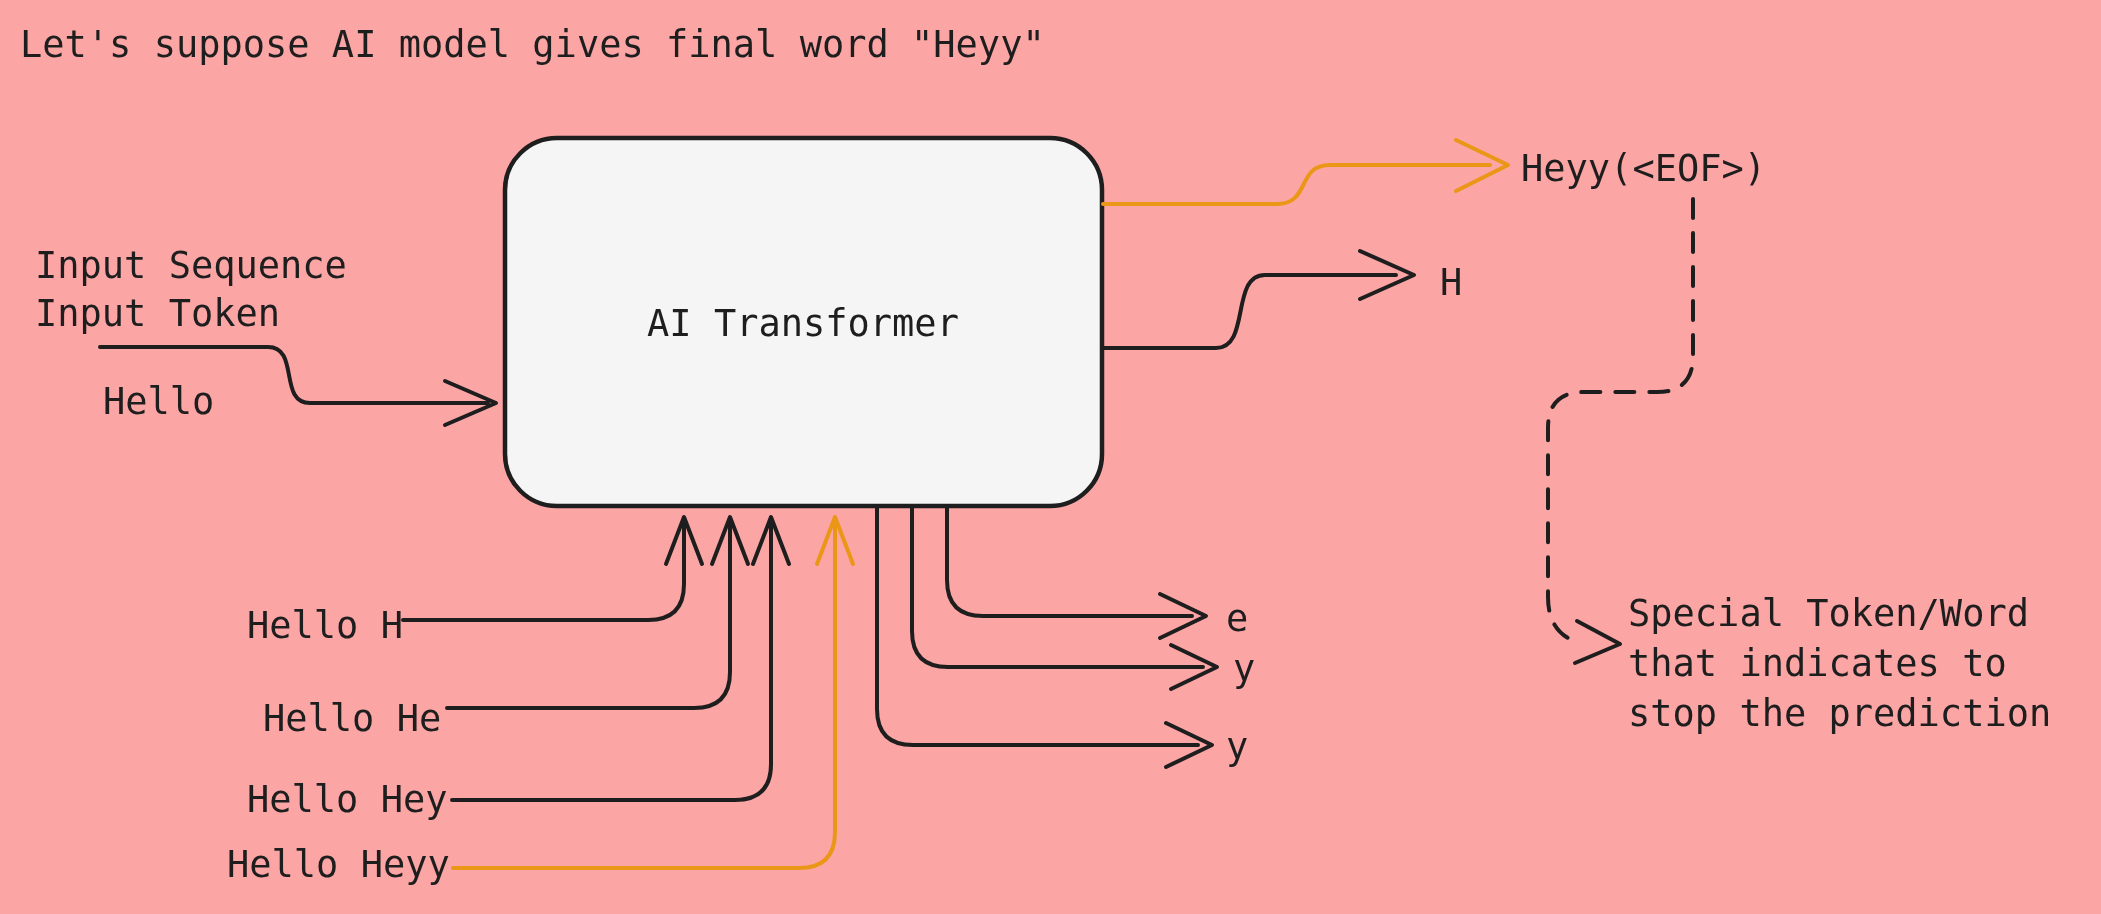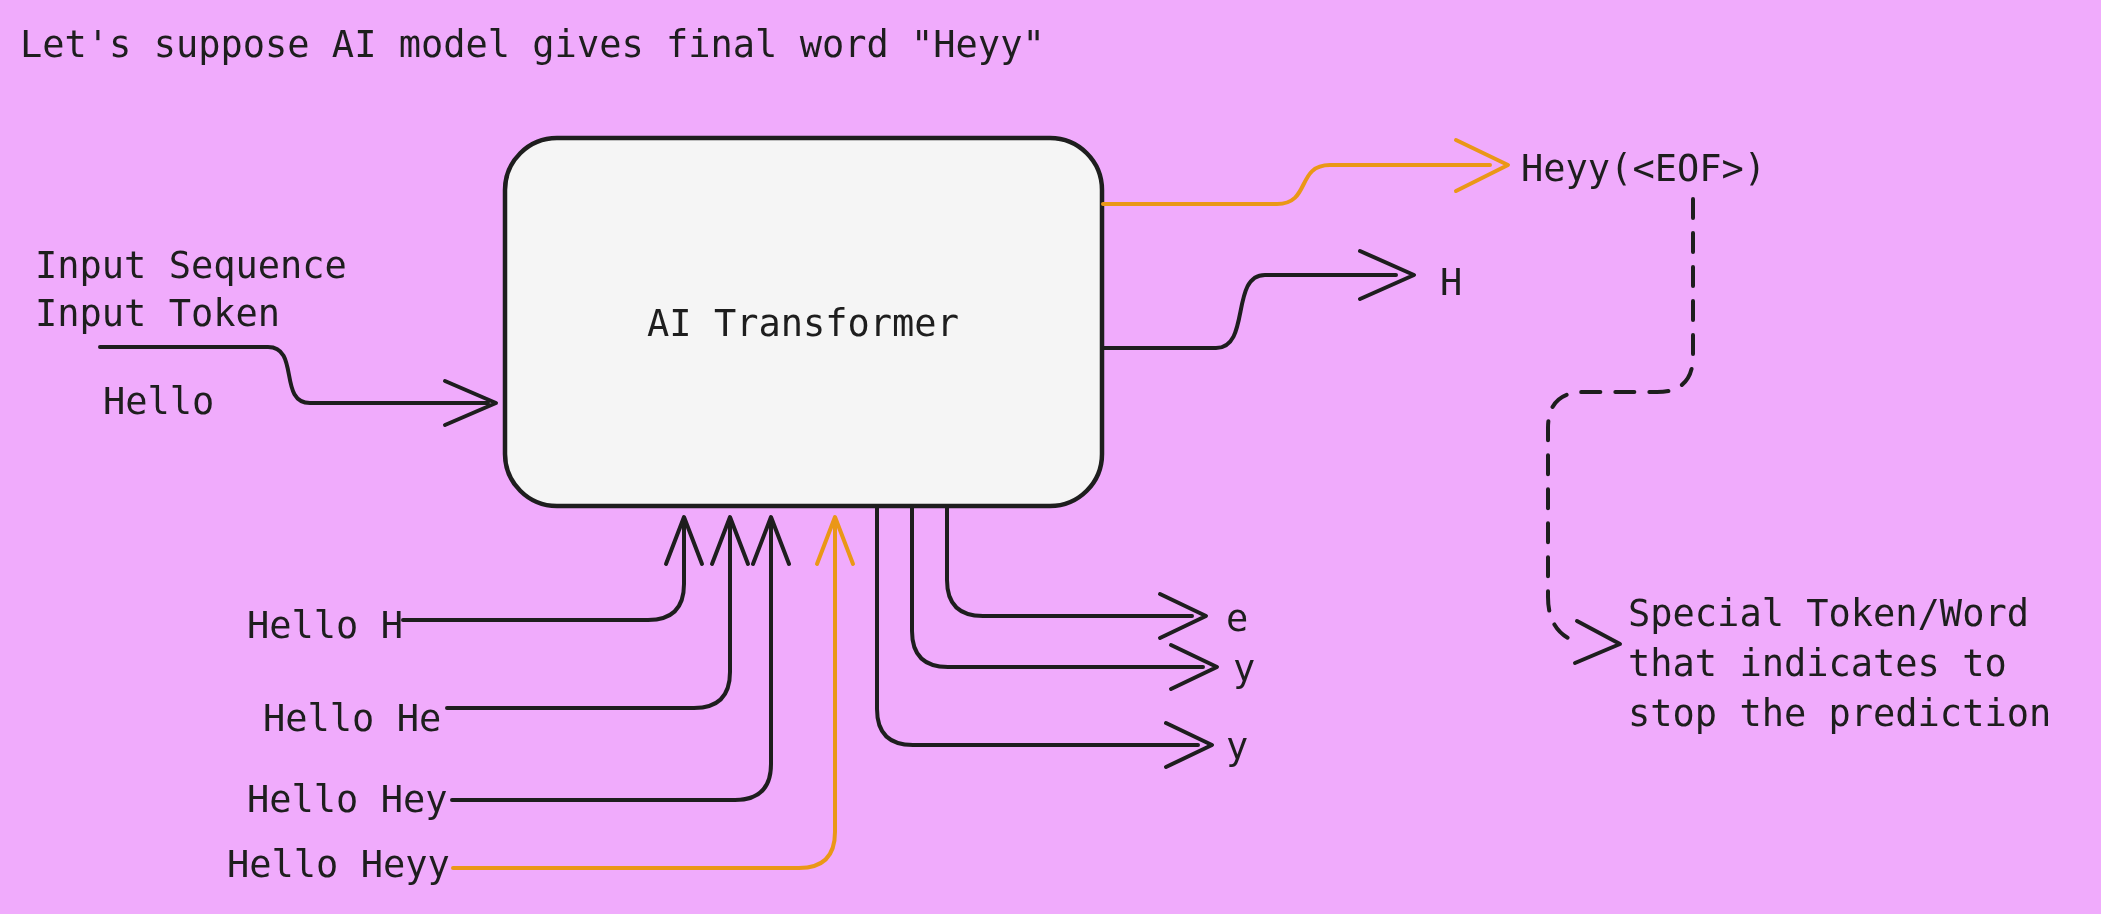--- a/index.html
+++ b/index.html
@@ -4,21 +4,21 @@
 <style>
   html, body {
     margin: 0;
     padding: 0;
     background: #ffffff;
   }
   .canvas {
     position: relative;
     width: 2101px;
     height: 914px;
-    background: #f0abfc;
+    background: #fca5a5;
     overflow: hidden;
   }
   svg {
     display: block;
   }
   .stroke-black {
     stroke: #1e1e1e;
     fill: none;
     stroke-width: 4;
     stroke-linecap: round;

